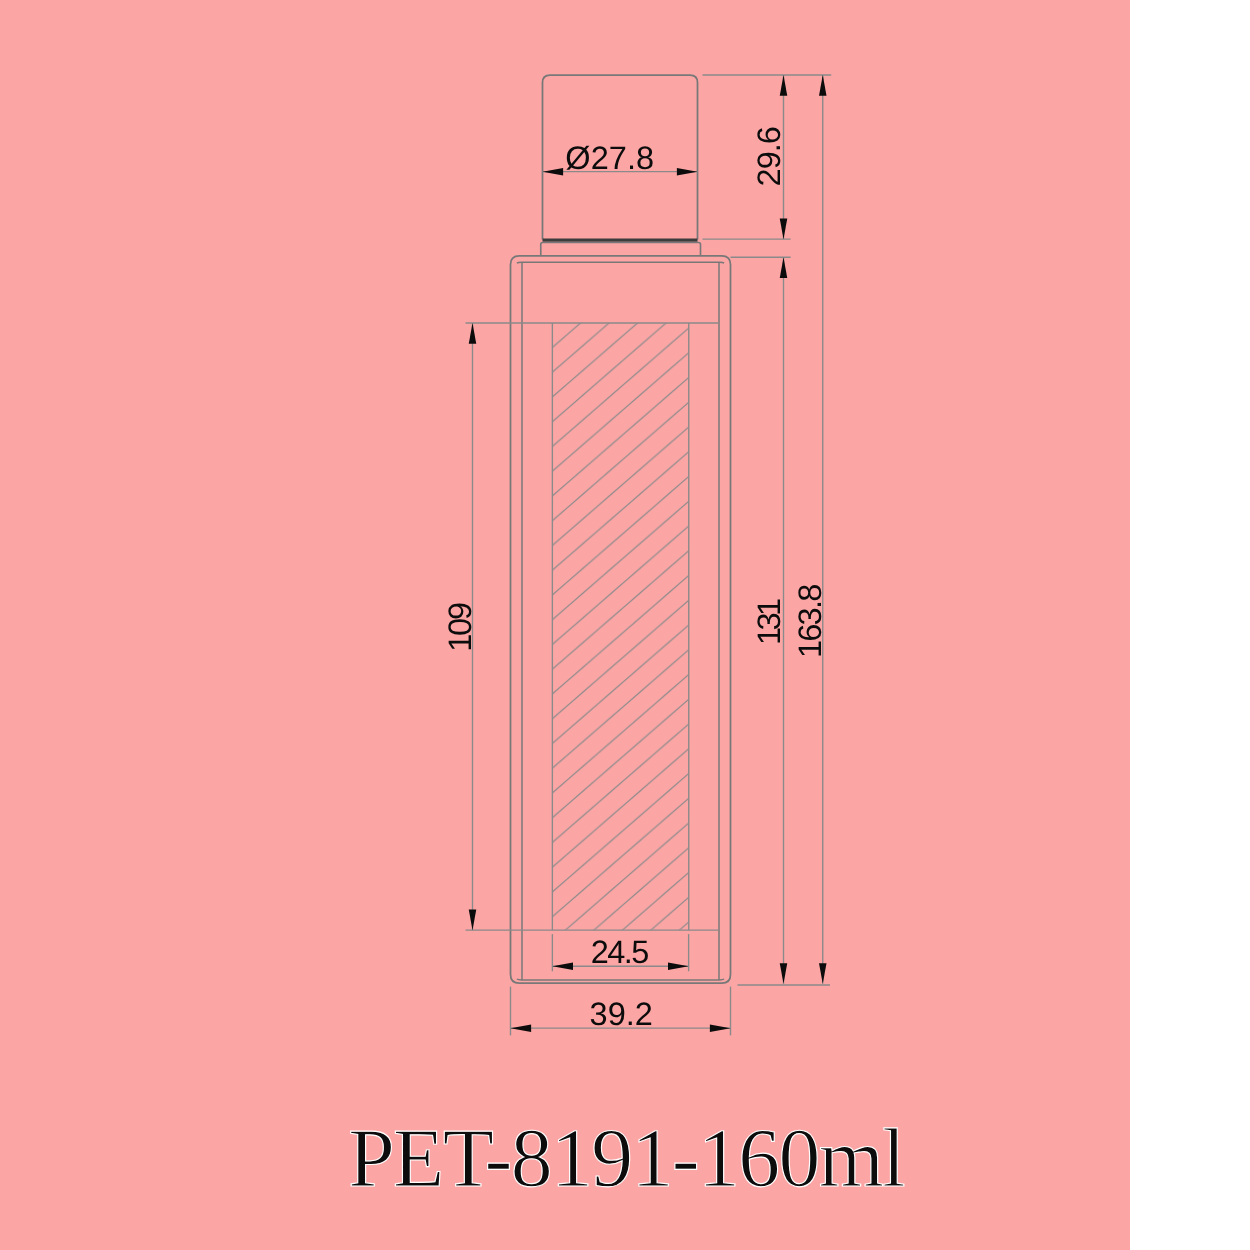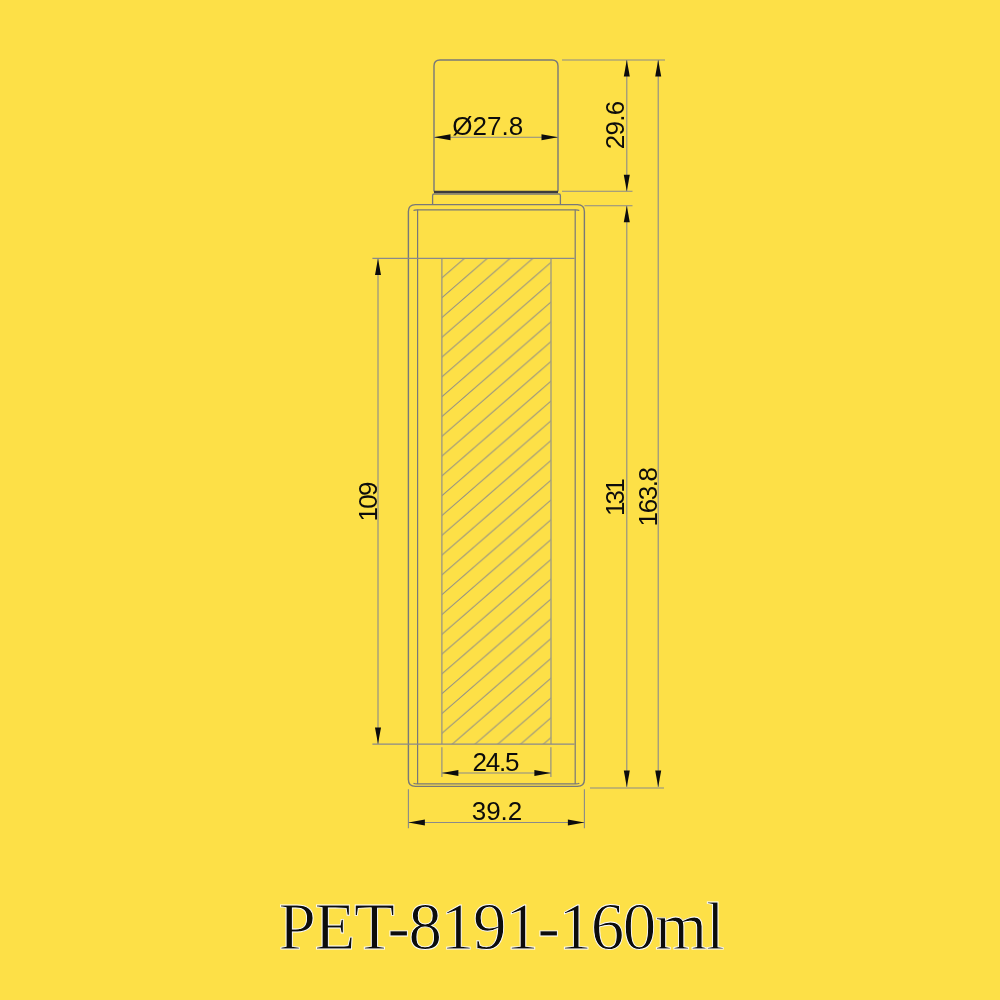--- a/index.html
+++ b/index.html
@@ -1,16 +1,16 @@
 <!DOCTYPE html>
 <html><head>
 <meta charset="utf-8">
 <style>
   html,body{margin:0;padding:0;background:#ffffff;}
-  .page{width:1000px;height:1000px;position:relative;background:#fde047;overflow:hidden;}
+  .page{width:904px;height:1000px;position:relative;background:#fca5a5;overflow:hidden;}
   svg{position:absolute;top:0;left:0;}
   text{font-family:"Liberation Sans",sans-serif;fill:#0c0c0c;}
   .title{font-family:"Liberation Serif",serif;}
 </style>
 </head>
 <body>
 <div class="page">
 <svg width="1000" height="1000" viewBox="0 0 1000 1000">
   <defs>
 

